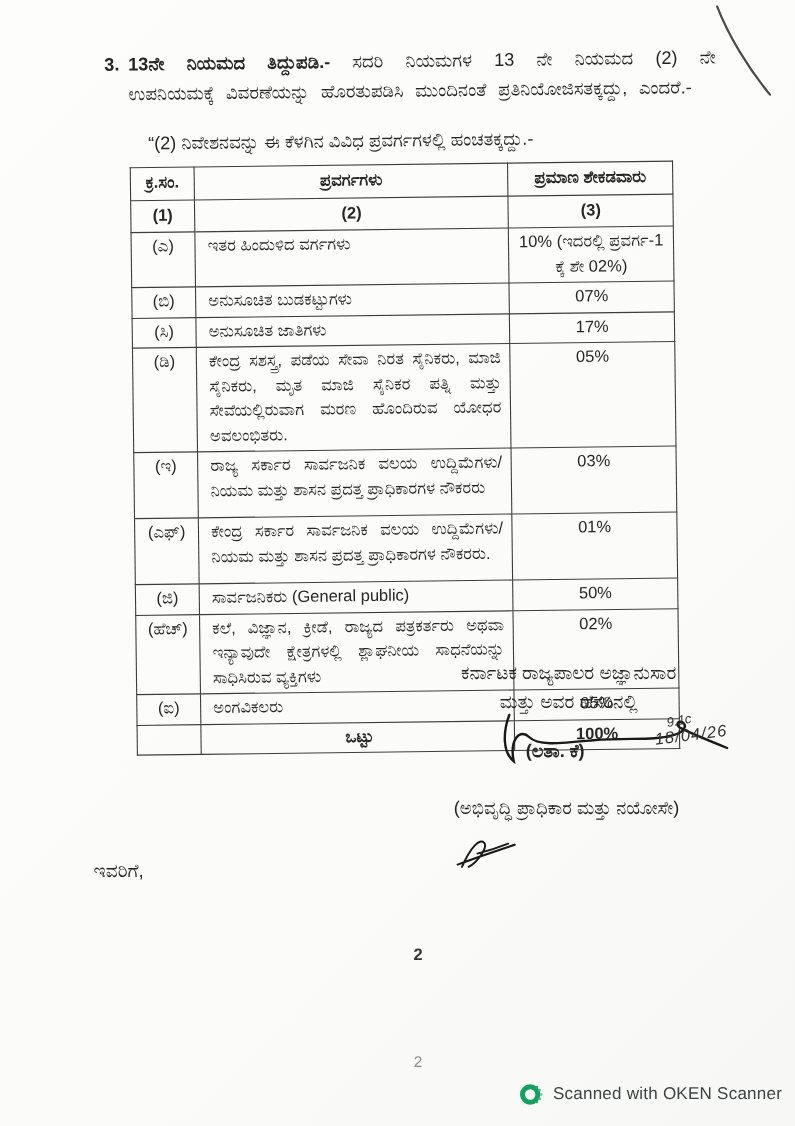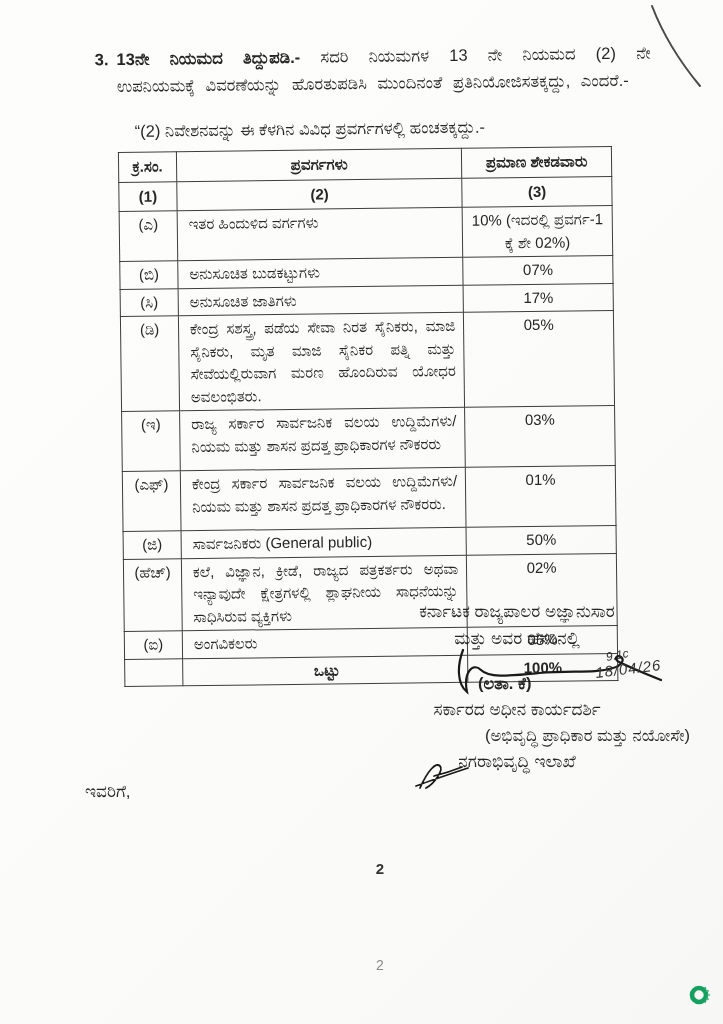--- a/index.html
+++ b/index.html
@@ -40,21 +40,21 @@
 
   .sigblock { position:absolute; left:352px; top:598px; width:330px; text-align:center; font-size:17px; line-height:27px; }
 
   .flourish-wrap { position:absolute; left:455px; top:646px; width:230px; height:52px; }
   .sig-name { position:absolute; left:478px; top:674px; font-weight:bold; font-size:16.5px; }
   .sig-date { position:absolute; left:595px; top:660px; font-size:15px; font-style:italic;
               transform:rotate(-7deg); letter-spacing:1px; color:#333; white-space:nowrap; }
   .sig-mark { position:absolute; left:606px; top:648px; font-size:12px; font-style:italic; transform:rotate(-10deg); color:#333; }
 
   .desig1 { position:absolute; left:352px; top:700px; width:330px; text-align:center; font-size:17px; }
-  .desig2 { position:absolute; left:340px; top:726px; width:350px; text-align:right; font-size:16.5px; }
+  .desig2 { position:absolute; left:340px; top:726px; width:350px; text-align:center; font-size:16.5px; }
   .dept   { position:absolute; left:352px; top:752px; width:330px; text-align:center; font-size:17px; }
   .smallsig { position:absolute; left:412px; top:758px; }
 
   .to-label { position:absolute; left:85px; top:782px; font-weight:normal; font-size:17px; }
   .to-text  { position:absolute; left:85px; top:806px; width:582px; font-size:16.5px; line-height:27px;
               text-align:justify; text-indent:26px; word-spacing:3px; }
 
   .pgnum  { position:absolute; left:0; top:860px; width:760px; text-align:center; font-size:15px; font-weight:bold; color:#333; }
   .pgnum2 { position:absolute; left:0; top:957px; width:760px; text-align:center; font-size:14px; color:#8a8a8a; }
 
@@ -157,37 +157,36 @@
 
   <div class="flourish-wrap">
     <svg width="230" height="52" viewBox="0 0 230 52">
       <path d="M8,4 C2,20 2,38 12,46 C8,26 18,16 26,24 C34,32 52,30 84,27 C118,24 138,28 158,22 C166,20 170,14 166,11 C162,8 158,13 164,16 C172,20 186,26 206,34" stroke="#1a1a1a" stroke-width="2.2" fill="none" stroke-linecap="round"></path>
     </svg>
   </div>
   <div class="sig-mark">9.1c</div>
   <div class="sig-date">18/04/26</div>
   <div class="sig-name">(ಲತಾ. ಕೆ)</div>
 
-  <div class="desig1">ಸರ್ಕಾರದ ಅಧೀನ ಕಾರ್ಯದರ್ಶಿ</div>
   <div class="desig2">(ಅಭಿವೃದ್ಧಿ ಪ್ರಾಧಿಕಾರ ಮತ್ತು ನಯೋಸೇ)</div>
-  <div class="dept">ನಗರಾಭಿವೃದ್ಧಿ ಇಲಾಖೆ</div>
 
   <svg class="smallsig" width="60" height="36" viewBox="0 0 60 36">
     <path d="M8,30 C16,12 24,4 28,8 C32,12 22,26 14,30 M4,28 C20,22 38,16 56,10 M22,18 C30,16 40,13 50,9" stroke="#1a1a1a" stroke-width="1.8" fill="none" stroke-linecap="round"></path>
   </svg>
 
   <div class="to-label">ಇವರಿಗೆ,</div>
 
   <div class="pgnum">2</div>
   <div class="pgnum2">2</div>
 
   <div class="oken">
     <svg width="22" height="22" viewBox="0 0 22 22">
       <circle cx="10" cy="11" r="7" fill="none" stroke="#16a05f" stroke-width="4.6"></circle>
       <circle cx="18.5" cy="7" r="1.3" fill="#4db88a"></circle>
       <circle cx="20" cy="11" r="1.3" fill="#7accab"></circle>
       <circle cx="18.5" cy="15" r="1.3" fill="#4db88a"></circle>
       <circle cx="16.2" cy="4.2" r="1.1" fill="#2aab71"></circle>
       <circle cx="16.2" cy="17.8" r="1.1" fill="#2aab71"></circle>
     </svg>
+    <span class="label">Scanned with OKEN Scanner</span>
   </div>
 
 </div>
 
 </body></html>

